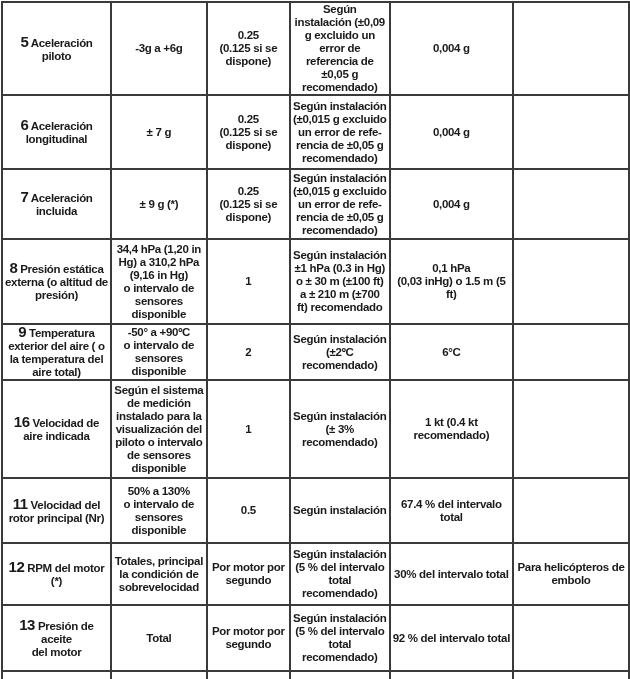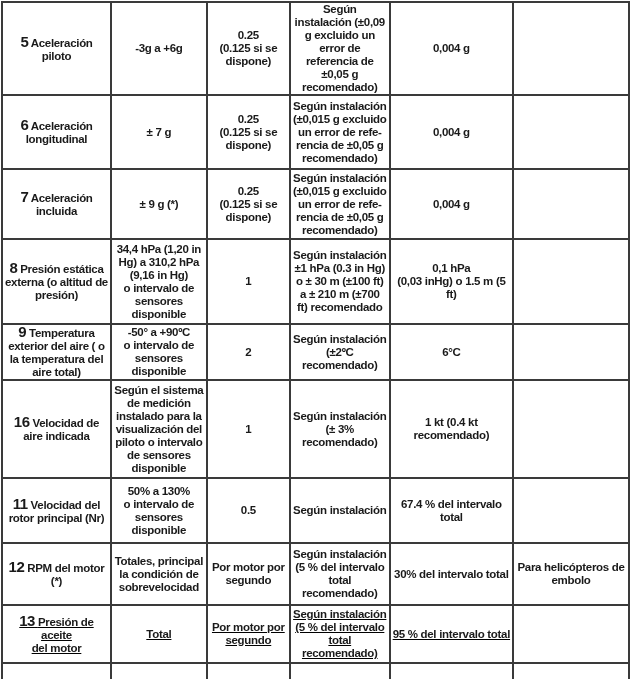--- a/index.html
+++ b/index.html
@@ -36,21 +36,21 @@
   }
   
   tr.rh-a { height: 93px; }
   tr.rh-b { height: 74px; }
   tr.rh-c { height: 70px; }
   tr.rh-d { height: 85px; }
   tr.rh-e { height: 48px; padding-left: 32px; }
   tr.rh-f { height: 98px; }
   tr.rh-g { height: 65px; }
   tr.rh-h { height: 62px; }
-  tr.rh-i { height: 58px; text-decoration: underline; }
+  tr.rh-i { height: 66px; }
   tr.rh-part { height: 22px; }
 </style>
 </head>
 <body>
 
 <div class="page">
   <table class="params">
     <colgroup>
       <col style="width:103px">
       <col style="width:97px">
@@ -204,21 +204,21 @@
         <td><span class="pnum">13</span> <span class="pre">Presión de
 aceite
 del motor</span></td>
         <td><span class="pre">Total</span></td>
         <td><span class="pre">Por motor por
 segundo</span></td>
         <td><span class="pre">Según instalación
 (5 % del intervalo
 total
 recomendado)</span></td>
-        <td><span class="pre">95 % del intervalo total</span></td>
+        <td><span class="pre">92 % del intervalo total</span></td>
         <td><span class="pre"></span></td>
       </tr>
 
       <tr class="rh-part">
         <td></td>
         <td></td>
         <td></td>
         <td></td>
         <td></td>
         <td></td>

